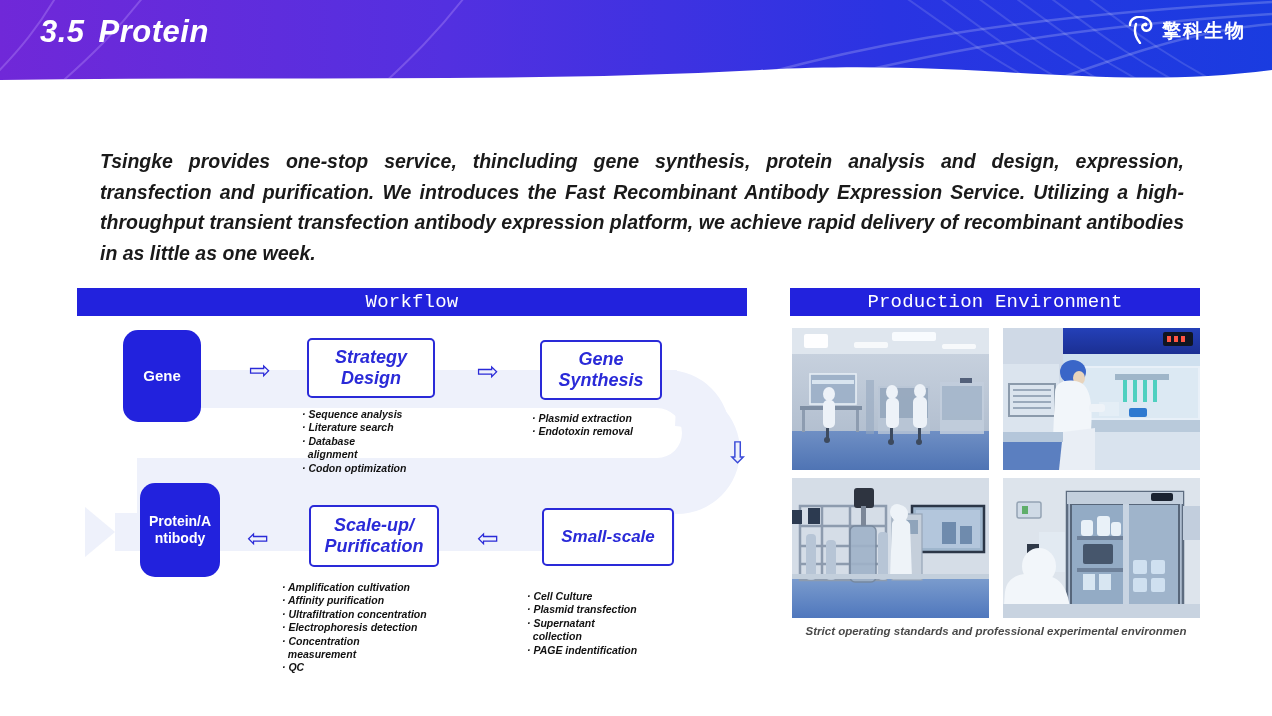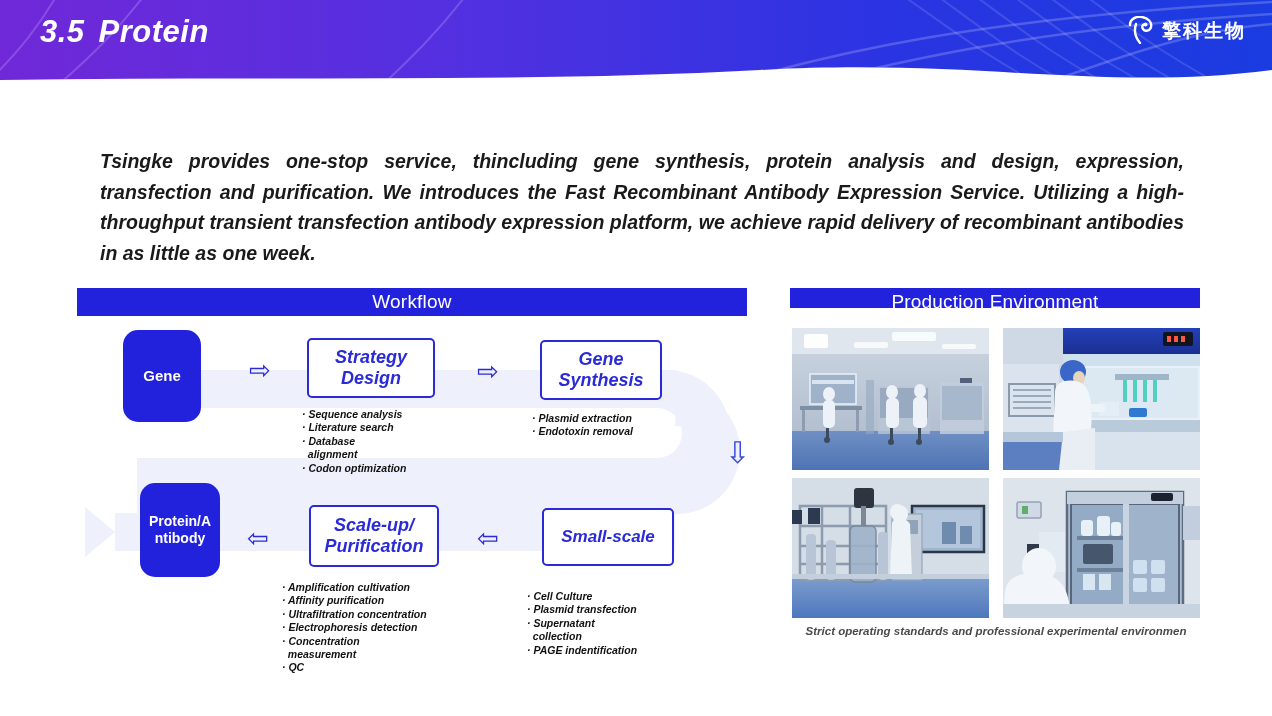--- a/index.html
+++ b/index.html
@@ -37,23 +37,24 @@
     font-size:19.5px; font-weight:bold; font-style:italic;
     line-height:30.5px; color:#1a1a1a;
     text-align:justify; text-justify:inter-word;margin-top:24px;
   }
 
   
   .bar {
     position:absolute; background:#2222dd; color:#ffffff;
     font-size:19px; text-align:center; line-height:28px;
     letter-spacing:0.2px;
+    font-family:Liberation Mono, monospace;
   }
   .bar-workflow { left:77px; top:288px; width:670px; height:28px; }
-  .bar-prod     { left:790px; top:288px; width:410px; height:20px; }
+  .bar-prod     { left:790px; top:288px; width:410px; height:28px; }
 
   
   .wf { position:absolute; left:77px; top:320px; width:690px; height:370px; }
   .wf-track { position:absolute; left:0; top:0; width:690px; height:370px; }
 
   .node {
     position:absolute; display:flex; align-items:center;
     justify-content:center; text-align:center;
     font-weight:bold; font-style:italic; line-height:1.18;
   }

